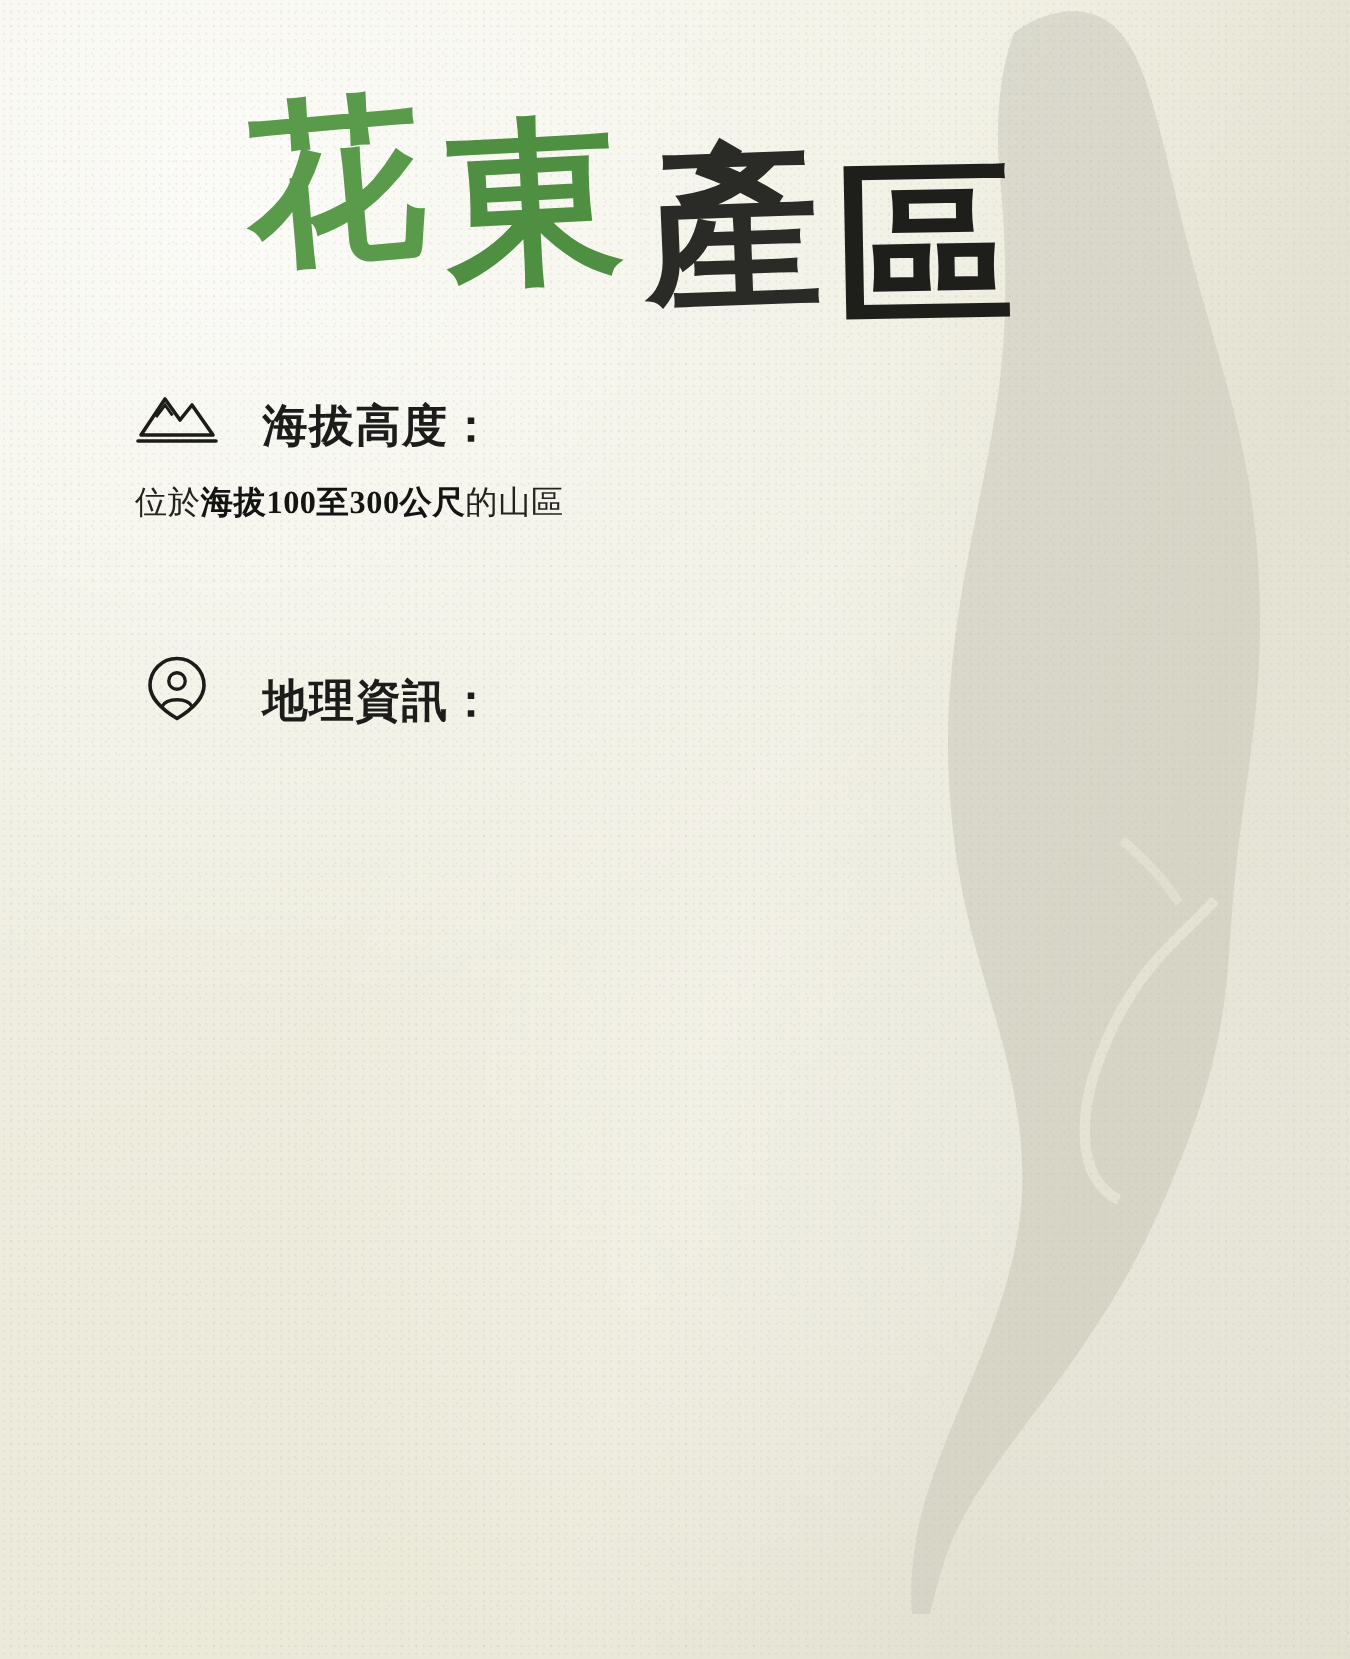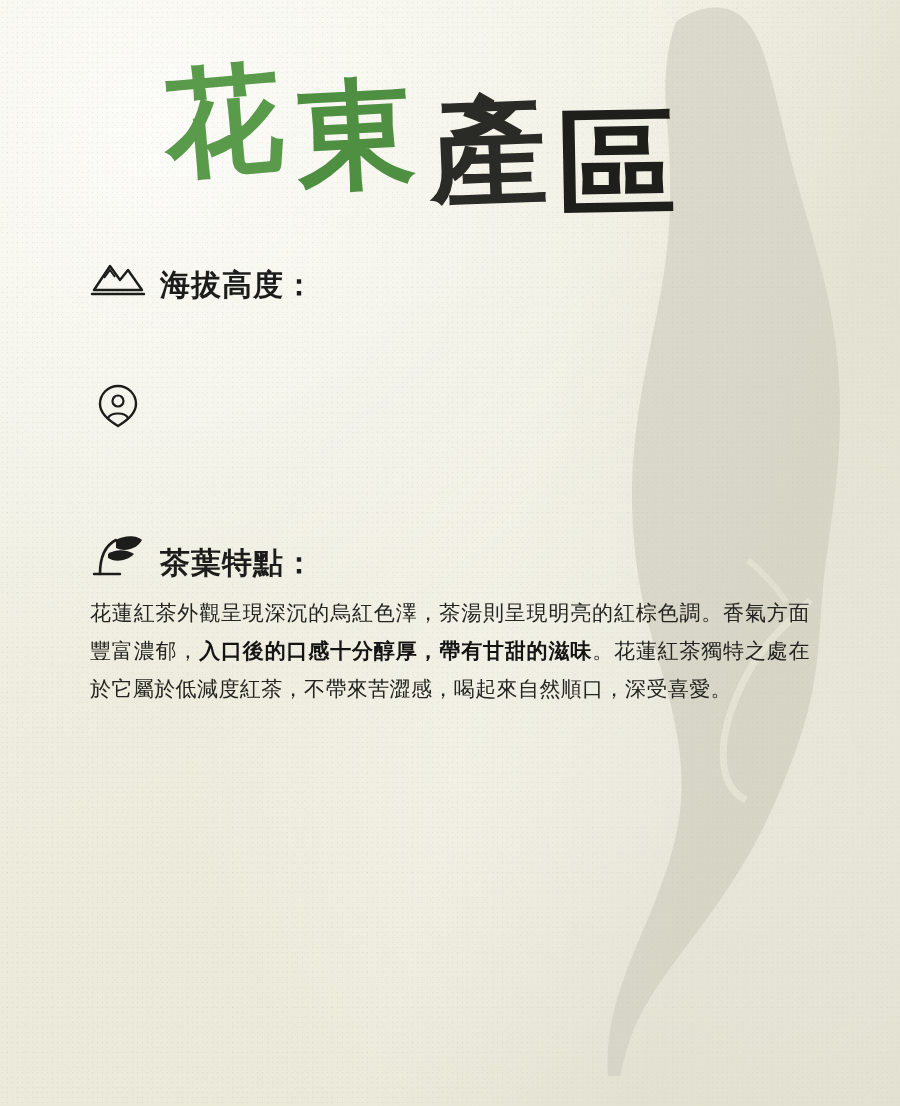--- a/index.html
+++ b/index.html
@@ -77,21 +77,21 @@
   .brush-title text {
     font-family: "Liberation Serif", "DejaVu Serif", serif;
   }
 
   
   .section { margin-bottom: 26px; }
 
   .sec-head {
     display: flex;
     align-items: flex-end;
-    gap: 14px;
+    gap: 29px;
     margin-bottom: 14px;
   }
   .sec-icon {
     width: 56px;
     height: 52px;
     flex: 0 0 56px;
     display: block;
   }
   .sec-title {
     font-size: 30px;
@@ -157,41 +157,31 @@
 
     <div class="section" id="section-altitude">
       <div class="sec-head">
         <svg class="sec-icon" viewBox="0 0 56 52">
           <path d="M4 40 L20 16 L30 30 L38 20 L52 40 Z" fill="none" stroke="#1c1c1a" stroke-width="2.4" stroke-linejoin="round"></path>
           <path d="M14 28 L20 20 L25 27" fill="none" stroke="#1c1c1a" stroke-width="2"></path>
           <path d="M2 44 H54" stroke="#1c1c1a" stroke-width="2.4" stroke-linecap="round"></path>
         </svg>
         <div class="sec-title">海拔高度：</div>
       </div>
+      <div class="sec-body">
+        <span>位於</span><b>海拔100至300公尺</b><span>的山區</span>
+      </div>
     </div>
 
     <div class="section" id="section-geo">
       <div class="sec-head">
         <svg class="sec-icon" viewBox="0 0 56 52">
           <path d="M28 6 C18 6 10 14 10 24 C10 32 18 40 28 46 C38 40 46 32 46 24 C46 14 38 6 28 6 Z" fill="none" stroke="#1c1c1a" stroke-width="2.4"></path>
           <circle cx="28" cy="21" r="5.5" fill="none" stroke="#1c1c1a" stroke-width="2.2"></circle>
           <path d="M18 38 C21 32 35 32 38 38" fill="none" stroke="#1c1c1a" stroke-width="2.2" stroke-linecap="round"></path>
         </svg>
+        <div class="sec-title">地理資訊：</div>
       </div>
     </div>
 
-    <div class="section alt-sec" id="section-leaf">
-      <div class="sec-head">
-        <svg class="sec-icon" viewBox="0 0 56 52">
-          <path d="M10 46 C10 30 14 18 26 12" fill="none" stroke="#1c1c1a" stroke-width="2.6" stroke-linecap="round"></path>
-          <path d="M26 12 C36 6 48 8 52 12 C46 22 34 24 26 20 Z" fill="#1c1c1a"></path>
-          <path d="M18 26 C26 20 38 22 44 26 C36 34 24 34 18 30 Z" fill="#1c1c1a"></path>
-          <path d="M4 46 H30" stroke="#1c1c1a" stroke-width="2.4" stroke-linecap="round"></path>
-        </svg>
-        <div class="sec-title">茶葉特點：</div>
-      </div>
-      <div class="sec-body">
-        <span>花蓮紅茶外觀呈現深沉的烏紅色澤，茶湯則呈現明亮的紅棕色調。香氣方面豐富濃郁，</span><b>入口後的口感十分醇厚，帶有甘甜的滋味</b><span>。花蓮紅茶獨特之處在於它屬於低減度紅茶，不帶來苦澀感，喝起來自然順口，深受喜愛。</span>
-      </div>
-    </div>
 
   </div>
 </div>
 
 </body></html>

